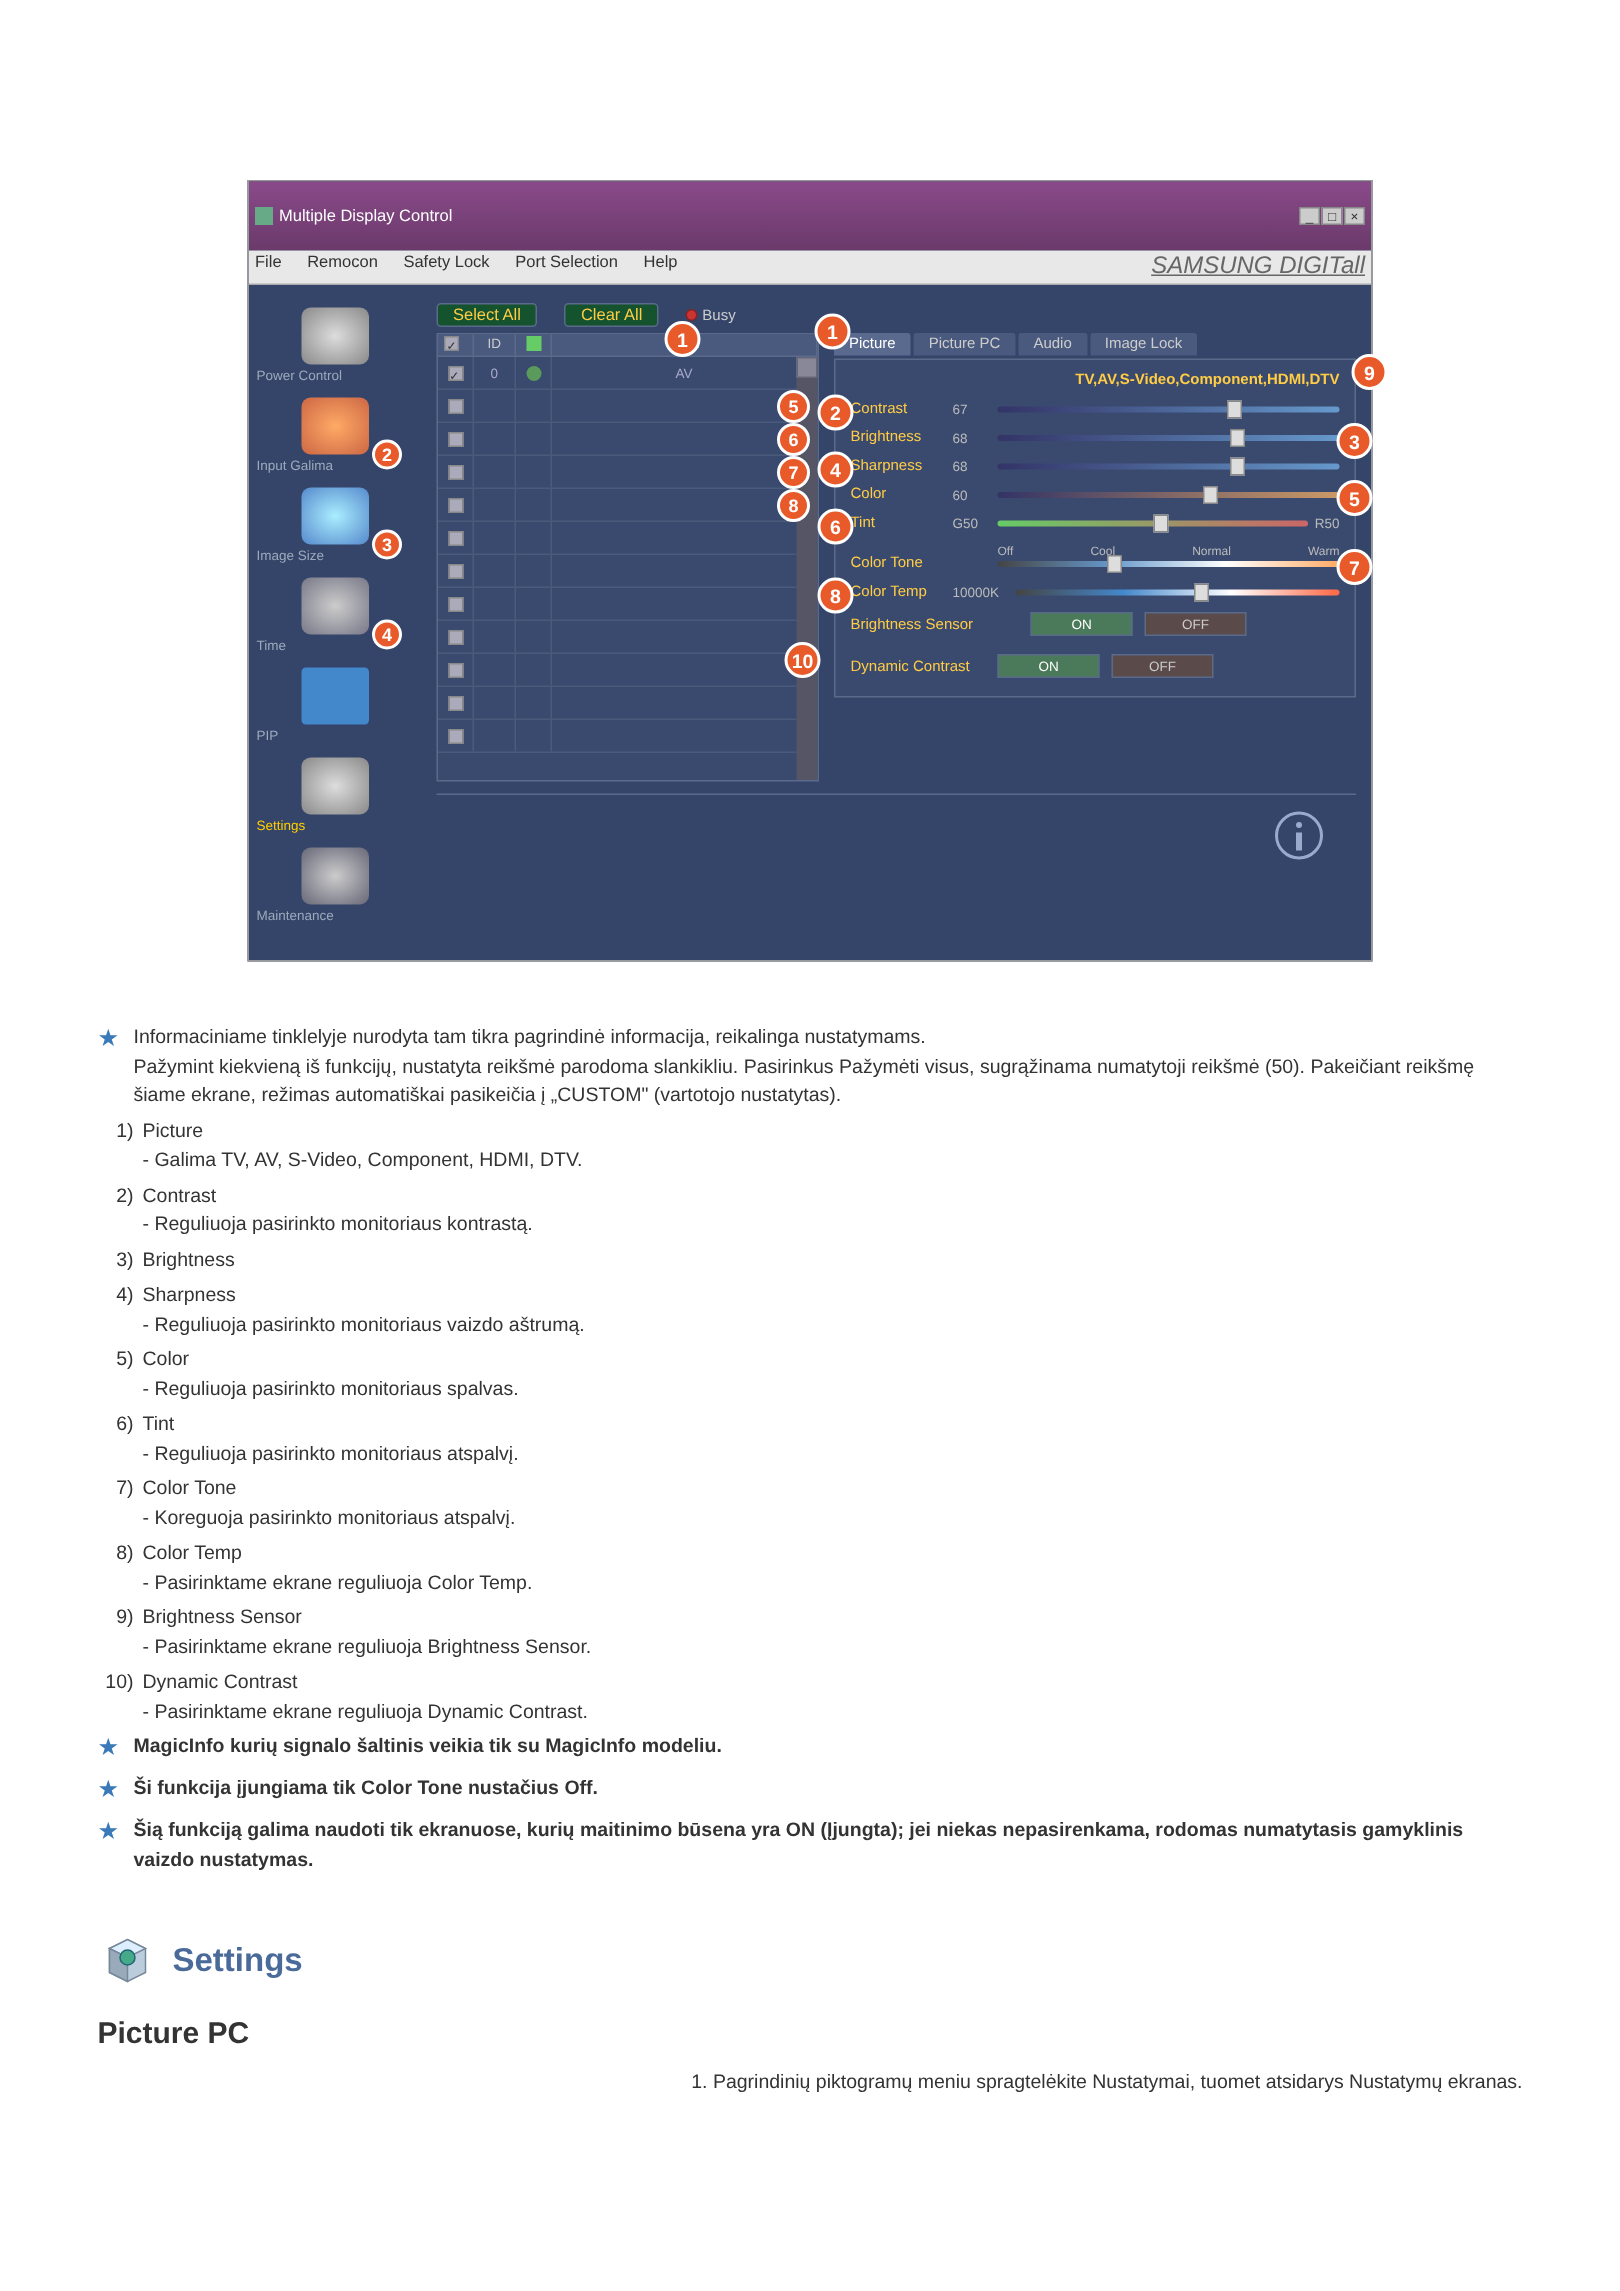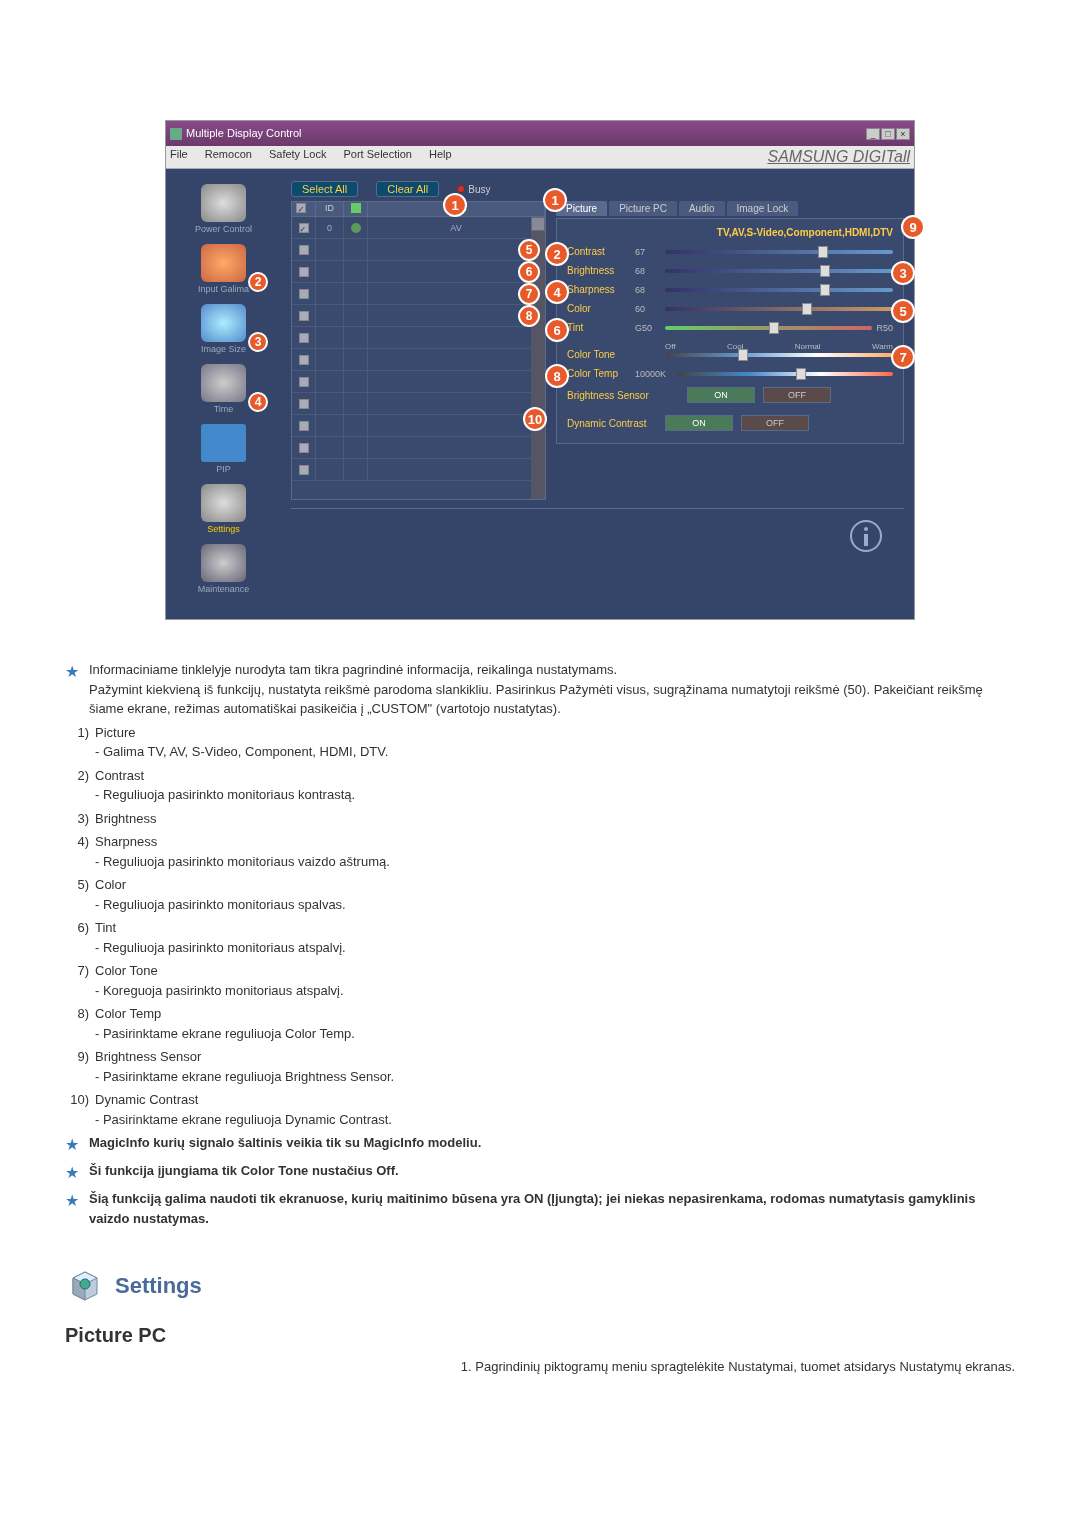--- a/index.html
+++ b/index.html
@@ -1,33 +1,33 @@
 <!DOCTYPE html>
 <html><head>
 <meta charset="utf-8">
 <style>
 * { margin: 0; padding: 0; box-sizing: border-box; }
 body { background: #fff; font-family: Arial, sans-serif; font-size: 13px; color: #333; width: 1080px; }
 .page { padding: 80px 65px 40px 65px; }
 .screenshot-box { border: 1px solid #999; width: 750px; margin: 40px auto 40px auto; background: #2a3a5a; }
-.titlebar { background: linear-gradient(to bottom, #8a4a8a, #6a3a6a); color: #fff; font-size: 11px; padding: 6px 4px; display: flex; justify-content: space-between; align-items: center; }
+.titlebar { background: linear-gradient(to bottom, #8a4a8a, #6a3a6a); color: #fff; font-size: 11px; padding: 17px 4px; display: flex; justify-content: space-between; align-items: center; }
 .titlebar-buttons span { display: inline-block; width: 14px; height: 12px; background: #ccc; border: 1px solid #888; margin-left: 1px; font-size: 9px; text-align: center; line-height: 10px; color: #333; }
 .menubar { background: #e8e8e8; padding: 2px 4px; font-size: 11px; display: flex; justify-content: space-between; border-bottom: 1px solid #aaa; }
 .menubar-left span { margin-right: 14px; color: #333; }
 .menubar-right { font-size: 16px; color: #666; font-style: italic; text-decoration: underline; }
 .app-body { display: flex; background: #35456a; }
 .sidebar { width: 115px; padding: 15px 5px; }
-.sidebar-item { text-align: center; margin-bottom: 10px; position: relative; }
+.sidebar-item { margin-bottom: 10px; position: relative; }
 .sidebar-icon { width: 45px; height: 38px; margin: 0 auto; border-radius: 6px; display: flex; align-items: center; justify-content: center; }
 .sidebar-label { font-size: 9px; color: #9ab; margin-top: 2px; }
 .sidebar-label.active { color: #ffcc00; }
 .side-badge { position: absolute; right: 8px; top: 28px; width: 20px; height: 20px; border-radius: 50%; background: #e85a2a; border: 2px solid #fff; color: #fff; font-size: 12px; font-weight: bold; display: flex; align-items: center; justify-content: center; }
 .main-area { flex: 1; padding: 12px 10px; }
 .top-buttons { display: flex; align-items: center; gap: 18px; margin-bottom: 4px; }
-.btn-yellow { background: #0c4a6e; border: 1px solid #5a6a8a; color: #ffcc44; font-size: 11px; padding: 1px 10px; border-radius: 3px; }
+.btn-yellow { background: #14532d; border: 1px solid #5a6a8a; color: #ffcc44; font-size: 11px; padding: 1px 10px; border-radius: 3px; }
 .busy { font-size: 10px; color: #ccc; display: flex; align-items: center; gap: 3px; }
 .busy-dot { width: 8px; height: 8px; border-radius: 50%; background: #cc3333; border: 1px solid #882222; }
 .content-row { display: flex; gap: 10px; }
 .table-panel { background: #3a4a6f; border: 1px solid #5a6a8a; width: 255px; }
 .table-header { display: flex; background: #4a5a7f; border-bottom: 1px solid #5a6a8a; }
 .th { font-size: 9px; color: #ccc; padding: 1px 4px; border-right: 1px solid #5a6a8a; text-align: center; }
 .th-chk { width: 24px; }
 .th-id { width: 28px; }
 .th-stat { width: 24px; }
 .th-input { flex: 1; }

